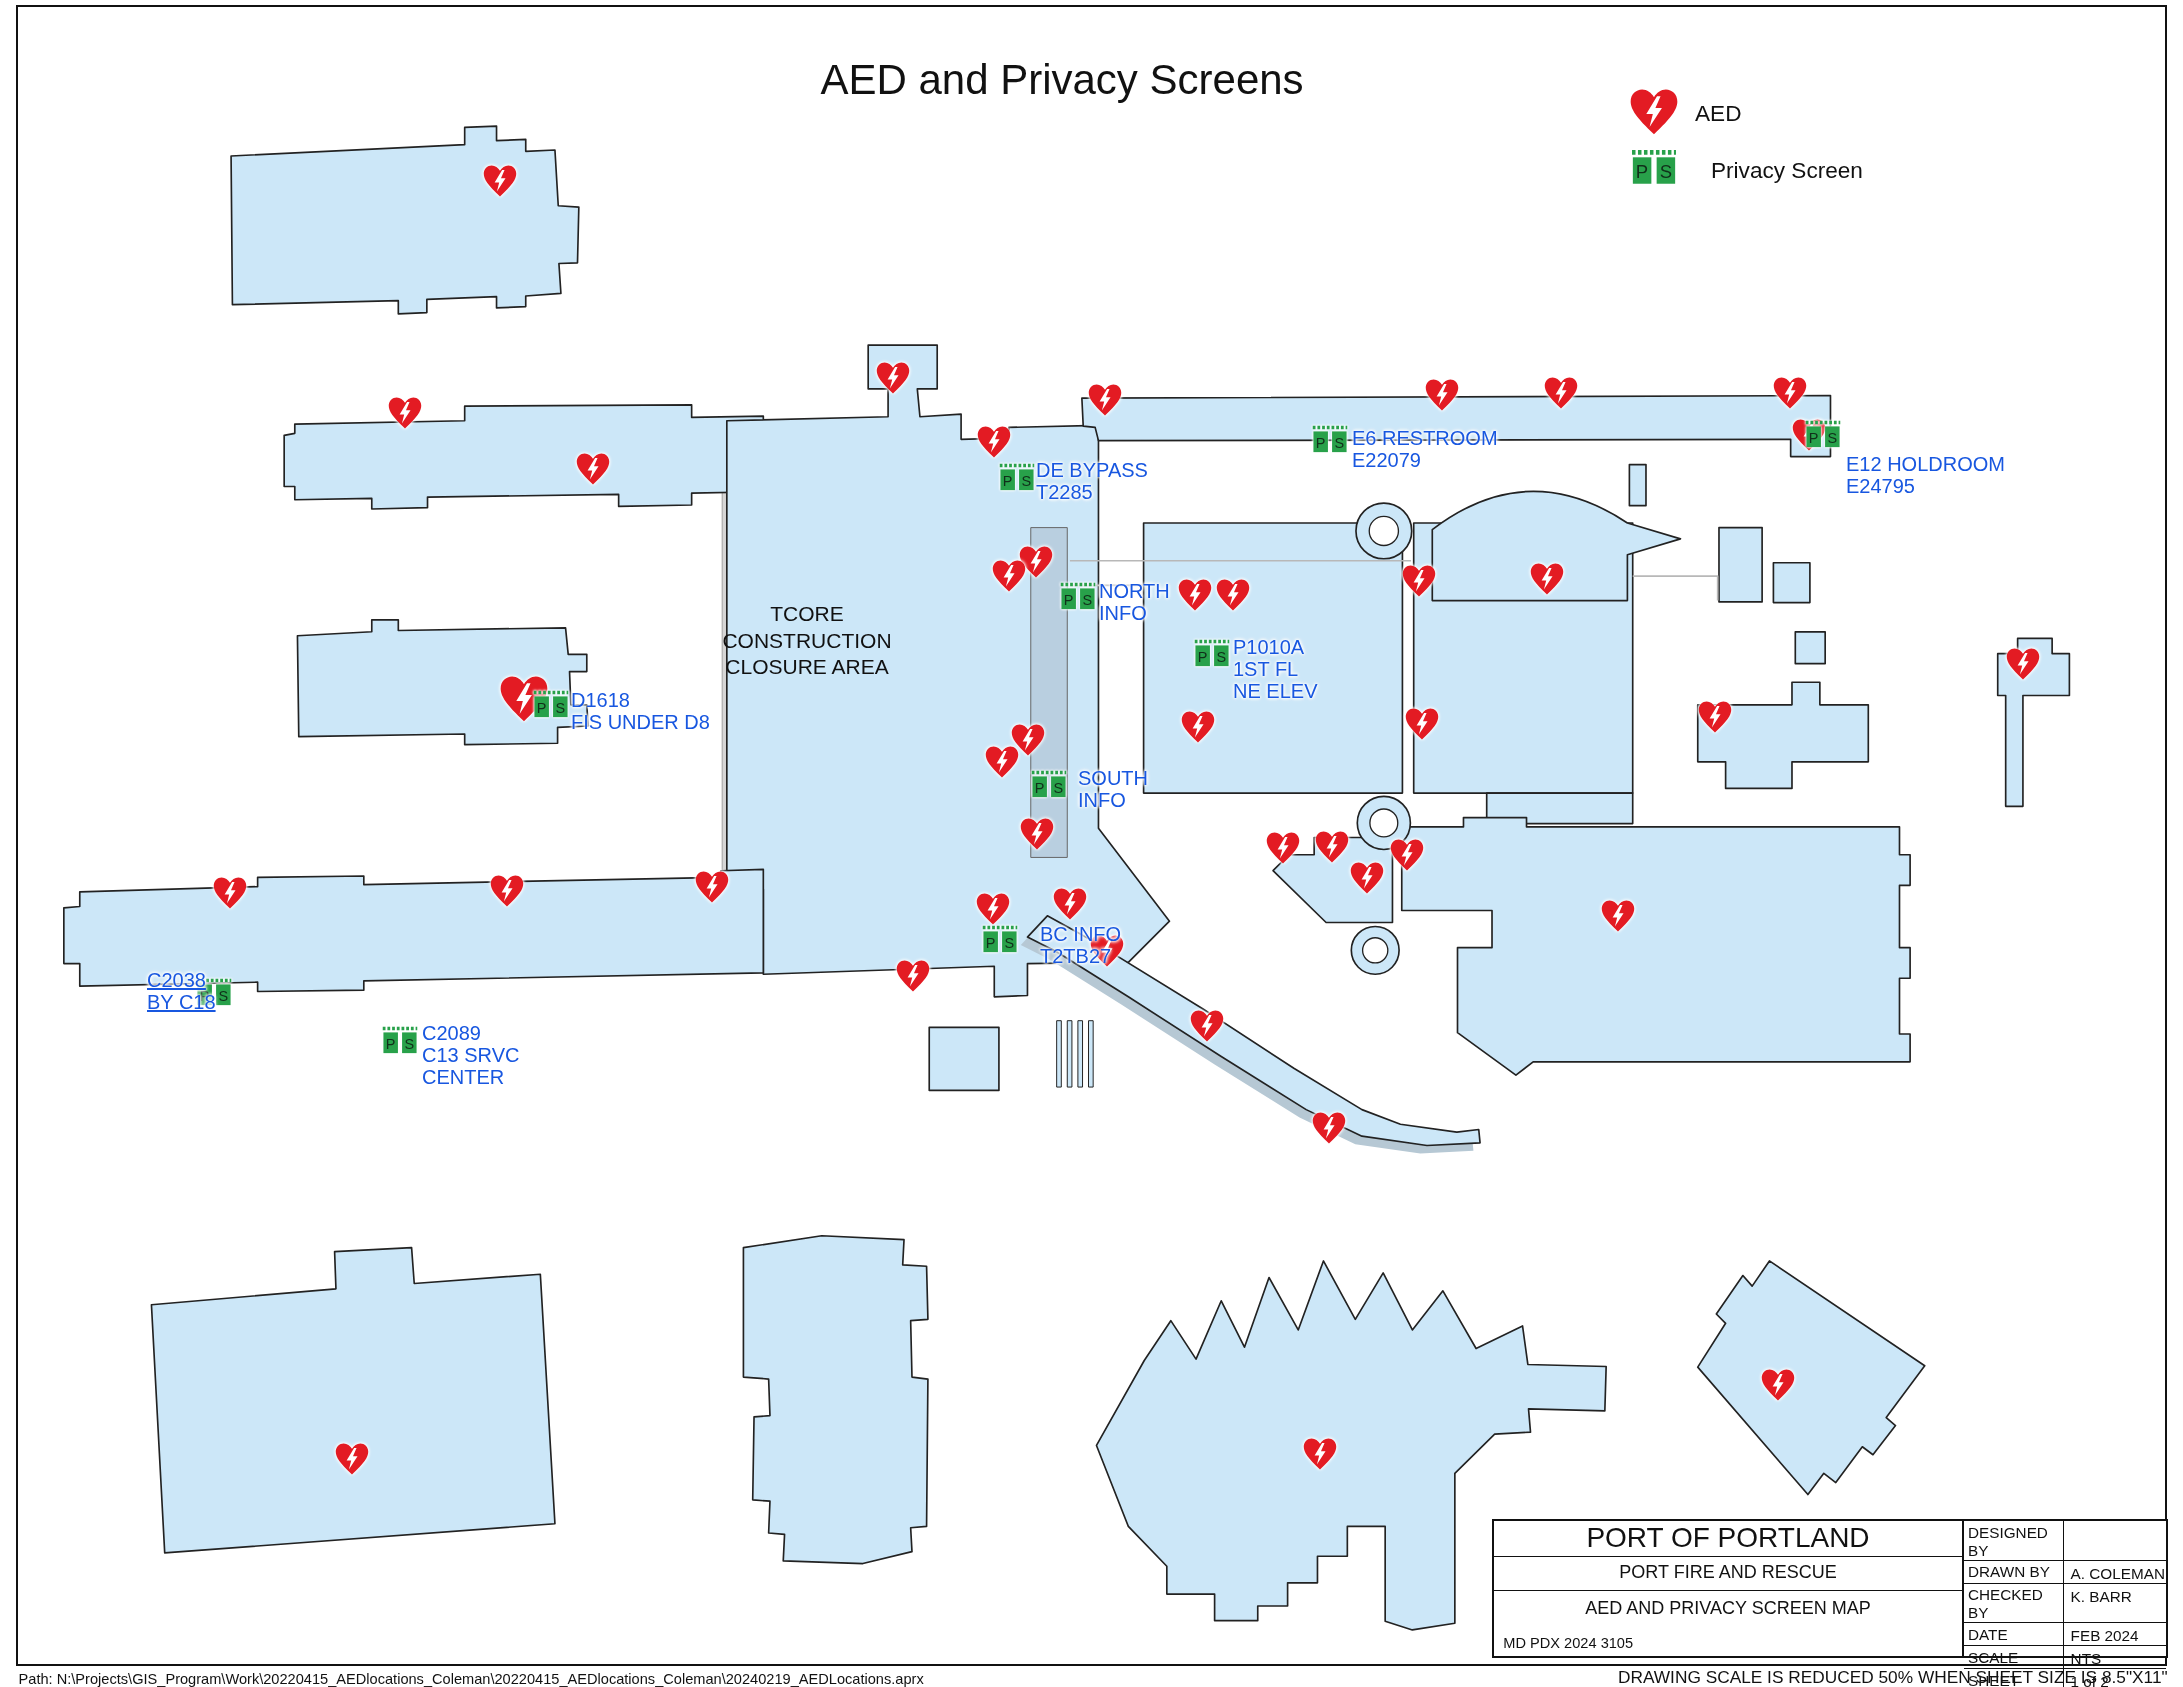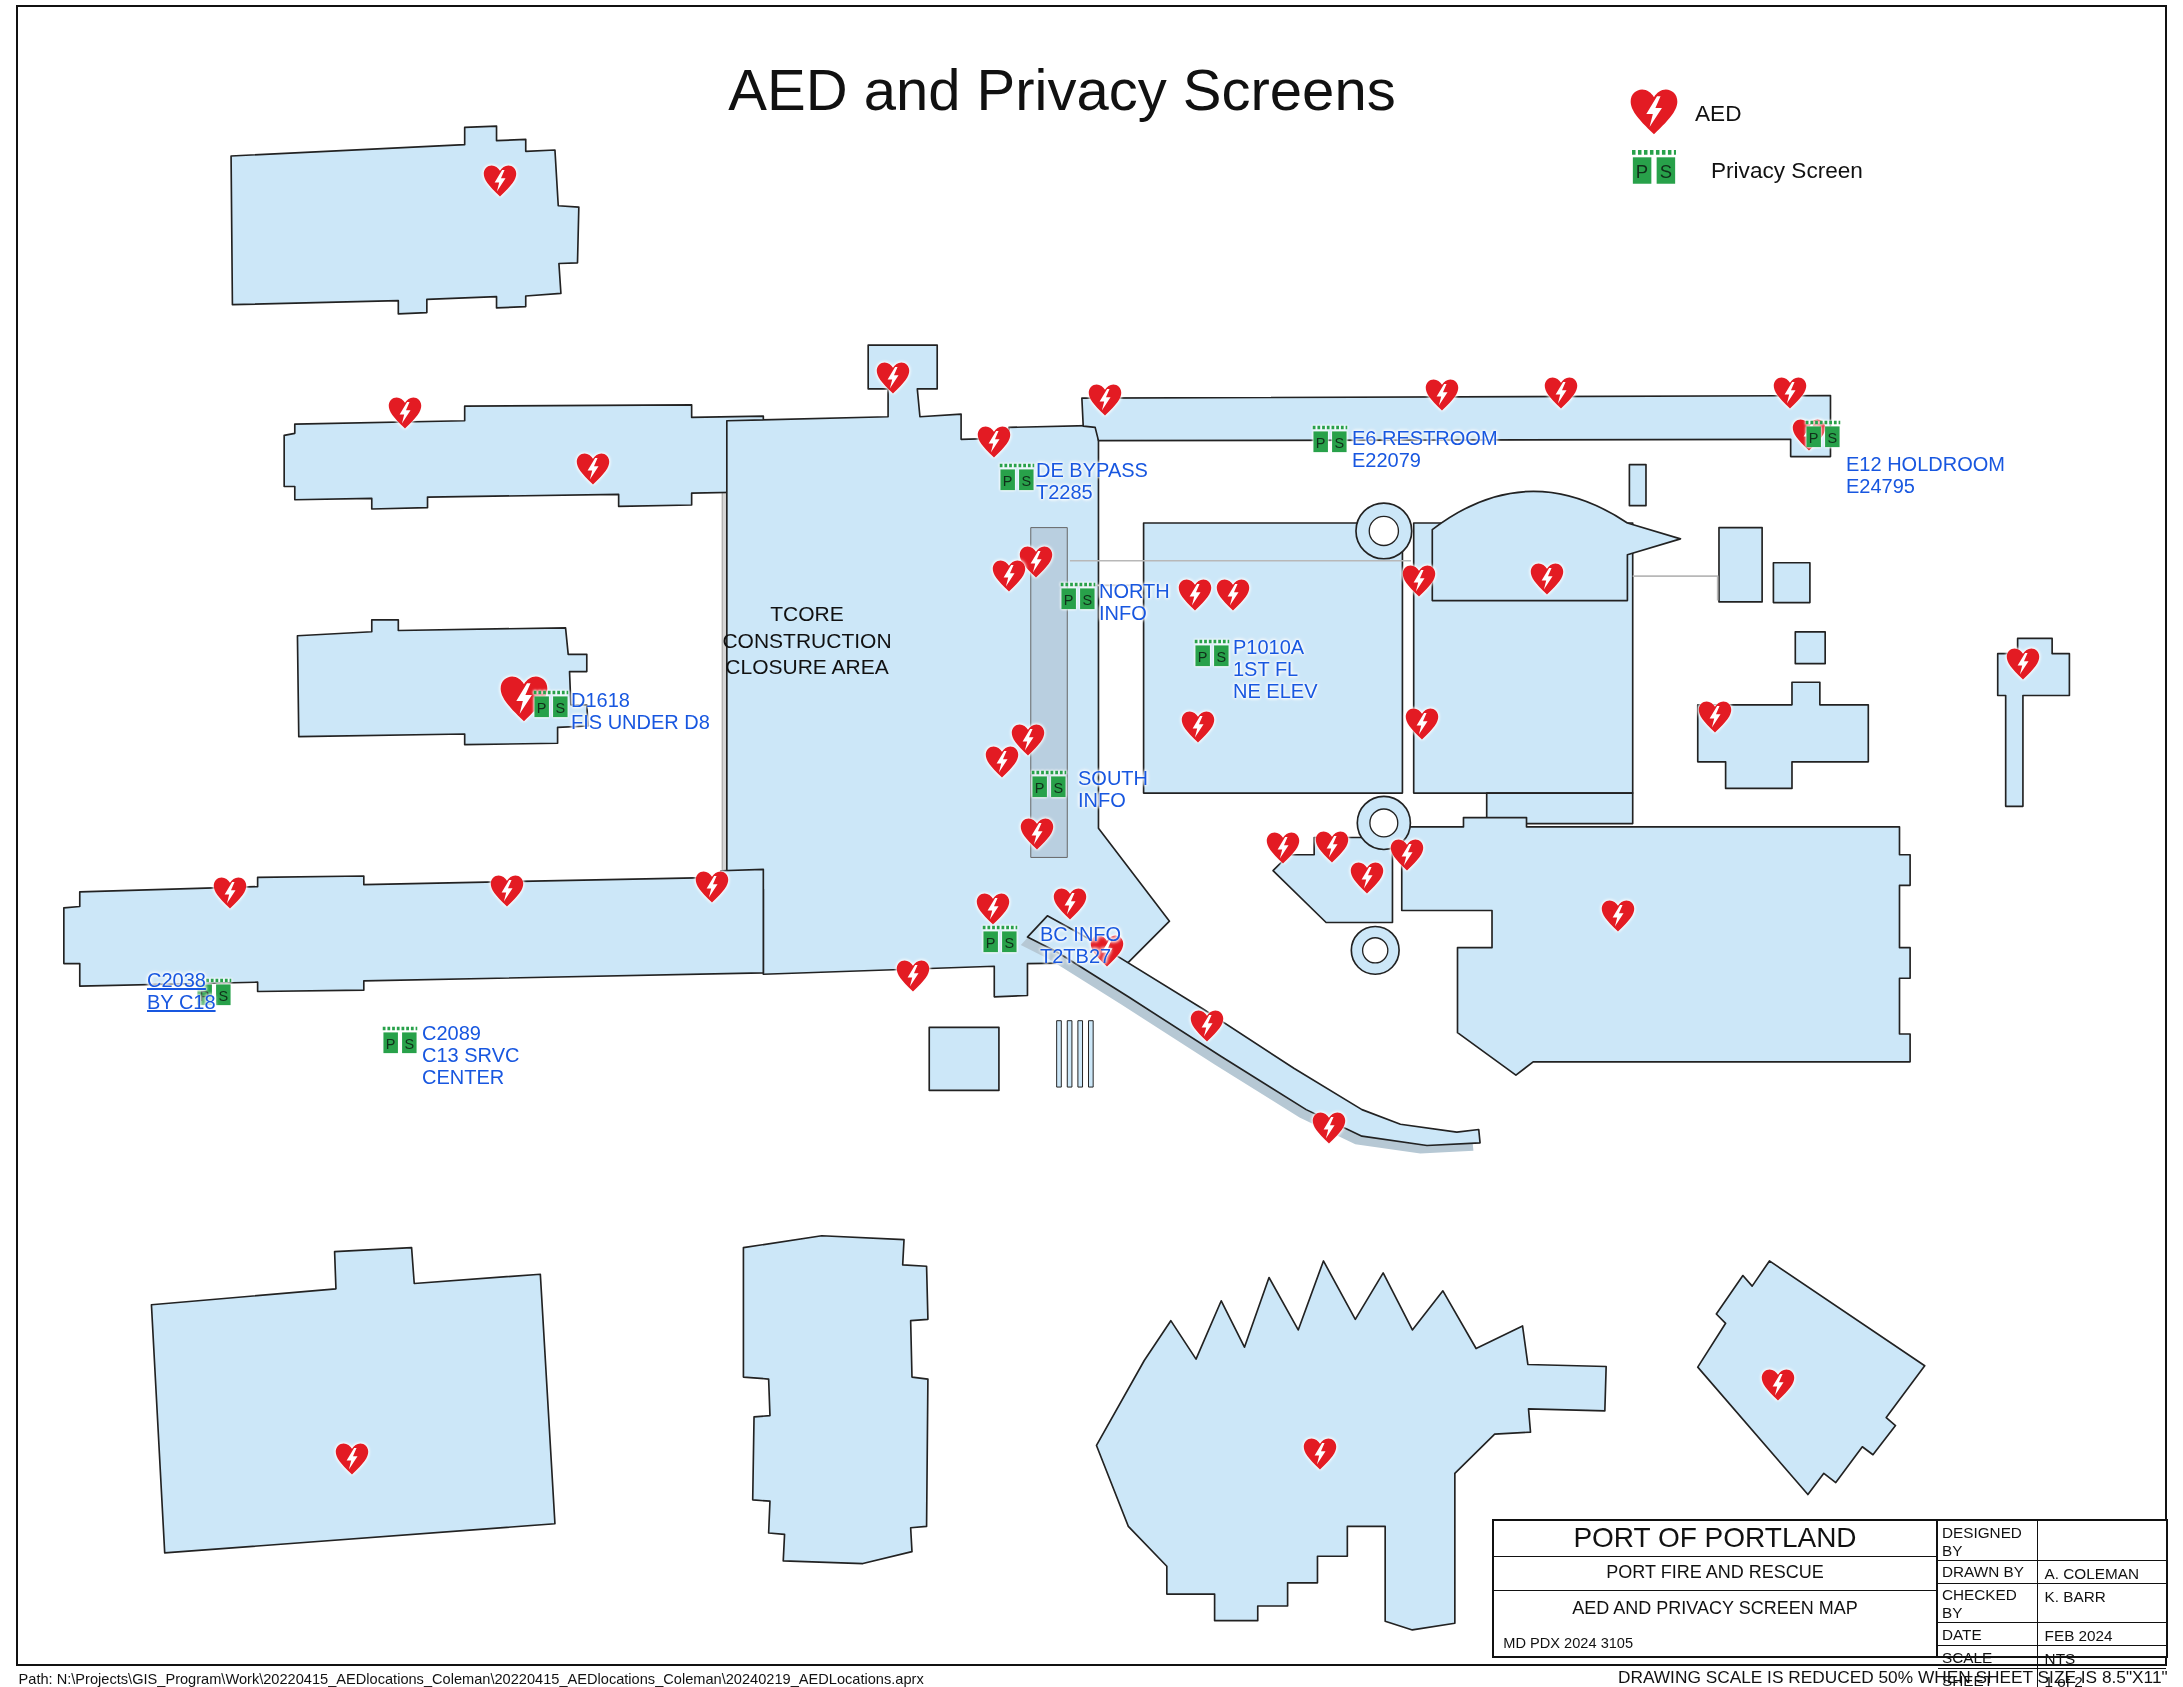--- a/index.html
+++ b/index.html
@@ -3,21 +3,21 @@
 <meta charset="utf-8">
 <style>
   html,body{margin:0;padding:0;background:#fff;}
   body{width:2183px;height:1687px;position:relative;overflow:hidden;
        font-family:"Liberation Sans", sans-serif;color:#111;}
   .frame{position:absolute;left:16px;top:5.3px;width:2151px;height:1661px;
          border:2.7px solid #111;box-sizing:border-box;}
   .basemap{position:absolute;left:0;top:0;}
   .layer{position:absolute;left:0;top:0;width:100%;height:100%;pointer-events:none;}
   .page-title{position:absolute;left:1062px;top:56px;transform:translateX(-50%);
-              font-size:58px;font-weight:500;white-space:nowrap;}
+              font-size:42px;font-weight:500;white-space:nowrap;}
   
   .glabel{position:absolute;transform:translate(-50%,-50%);font-size:22.6px;color:#8d8d8d;white-space:nowrap;}
   .num{position:absolute;transform:translate(-50%,-50%);font-size:28px;font-weight:500;color:#0d0d0d;white-space:nowrap;}
   .blabel{position:absolute;transform:translate(-50%,-50%);color:#0d0d0d;white-space:nowrap;font-weight:500;}
   .bnote{position:absolute;font-size:20px;line-height:22px;color:#1857e0;font-weight:500;white-space:nowrap;
          text-shadow:0 0 3.3px #fff,0 0 3.3px #fff,0 0 3.3px #fff,0 0 5.3px #fff;}
   .tcore{position:absolute;left:807px;top:601px;transform:translateX(-50%);
          font-size:21px;line-height:26.6px;text-align:center;white-space:nowrap;color:#111;}
   
   .aed{position:absolute;width:39px;height:39px;transform:translate(-50%,-50%);
@@ -33,21 +33,21 @@
   
   .tblock{position:absolute;left:1492px;top:1519px;width:676px;height:139px;
           border:2px solid #111;box-sizing:border-box;display:flex;background:#fff;}
   .tblock-left{position:relative;flex:1;border-right:2px solid #111;}
   .tb-org{position:absolute;left:0;right:0;top:1.3px;text-align:center;font-size:28px;font-weight:500;}
   .tb-rule1{position:absolute;left:0;right:0;top:35px;border-top:1.7px solid #111;}
   .tb-dept{position:absolute;left:0;right:0;top:41px;text-align:center;font-size:18px;}
   .tb-rule2{position:absolute;left:0;right:0;top:69px;border-top:1.7px solid #111;}
   .tb-map{position:absolute;left:0;right:0;top:77px;text-align:center;font-size:18px;}
   .tb-doc{position:absolute;left:9.3px;bottom:5.3px;font-size:14.6px;}
-  .tblock-table{width:228px;display:grid;grid-template-rows:repeat(6,1fr);}
+  .tblock-table{width:202px;display:grid;grid-template-rows:repeat(6,1fr);}
   .tb-row{display:grid;grid-template-columns:100px 1fr;border-bottom:1.3px solid #111;}
   .tb-row:last-child{border-bottom:none;}
   .tb-cell-l{border-right:1.3px solid #111;font-size:15.3px;padding:2.7px 0 0 4px;}
   .tb-cell-v{font-size:15.3px;padding:4px 0 0 6.6px;}
   .drawing-note{position:absolute;right:15.3px;top:1667px;font-size:17.3px;white-space:nowrap;}
   .footer-path{position:absolute;left:18.6px;top:1671px;font-size:14.6px;white-space:nowrap;}
 </style>
 </head>
 <body>
 

